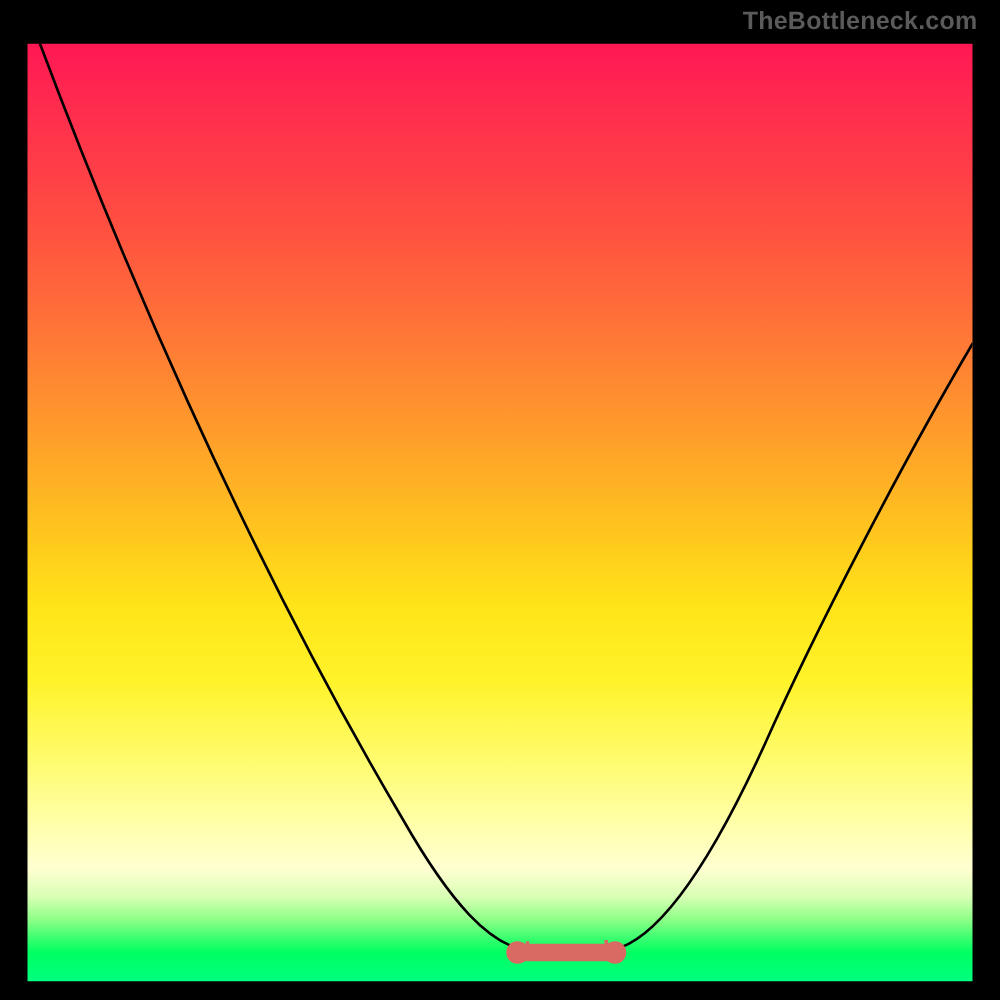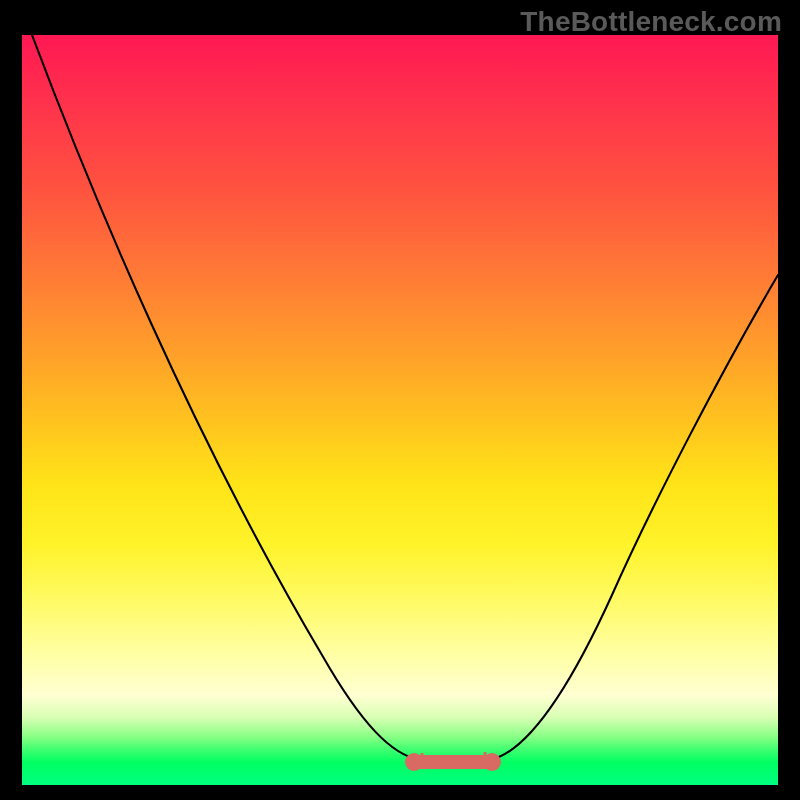--- a/index.html
+++ b/index.html
@@ -14,21 +14,21 @@
     position: relative;
     width: 800px;
     height: 800px;
     background: #000;
   }
   .watermark {
     position: absolute;
     top: 6px;
     right: 18px;
     font-family: Arial, Helvetica, sans-serif;
-    font-size: 28px;
+    font-size: 20px;
     font-weight: 600;
     color: #5a5a5a;
     letter-spacing: 0.2px;
     user-select: none;
   }
   
   .plot {
     position: absolute;
     left: 22px;
     top: 35px;

